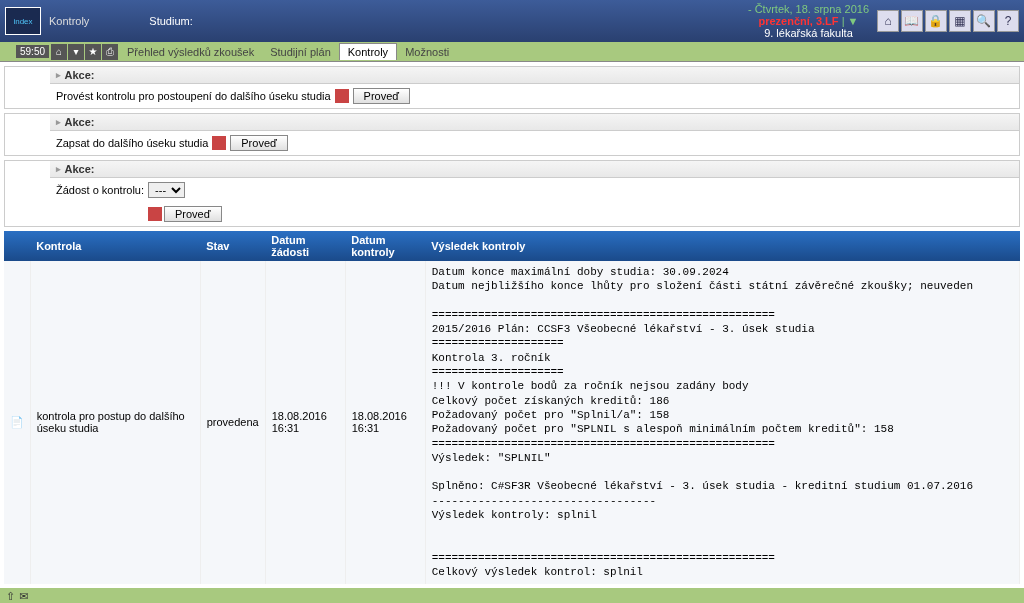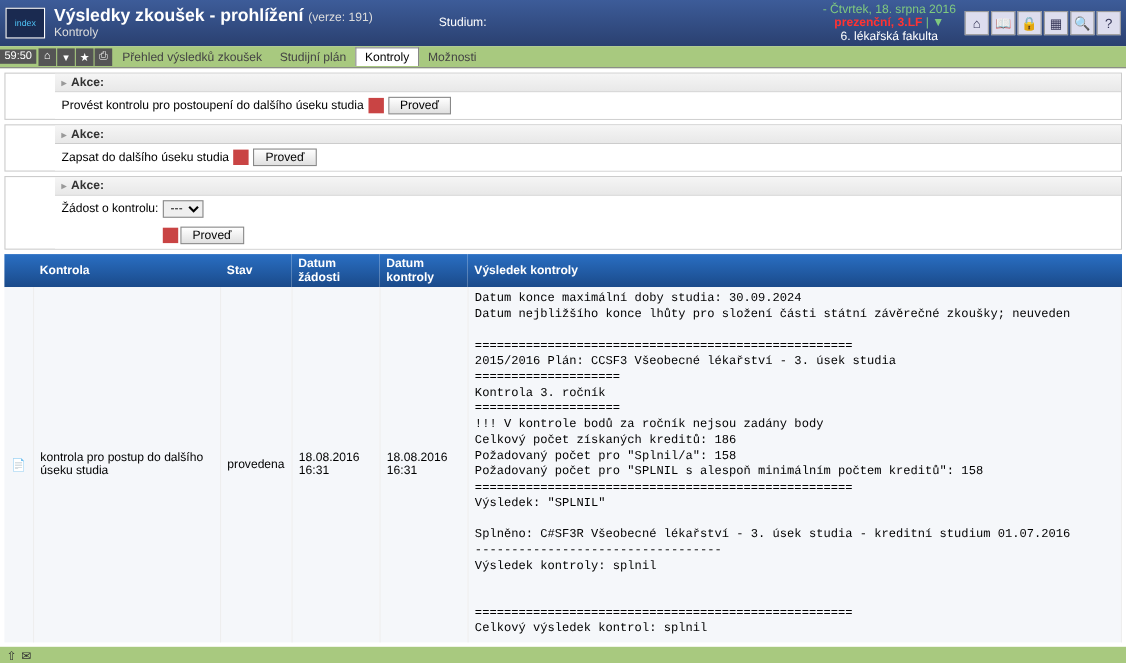--- a/index.html
+++ b/index.html
@@ -12,21 +12,21 @@
 .header-title .version { font-size: 11px; font-weight: normal; color: #ddd; }
 .header-subtitle { font-size: 11px; color: #ddd; }
 .header-mid { margin-left: 60px; }
 .header-right { margin-left: auto; text-align: center; color: #fff; font-size: 11px; }
 .header-date { color: #7fc97f; }
 .header-context { color: #ff3333; font-weight: bold; }
 .header-faculty { color: #fff; }
 .header-icons { display: flex; gap: 2px; margin-left: 8px; }
 .header-icon { width: 22px; height: 22px; background: #dde; border: 1px solid #999; display: flex; align-items: center; justify-content: center; color: #335; font-size: 12px; }
 
-.menubar { background: #a8c97f; display: flex; align-items: center; height: 20px; font-size: 11px; border-bottom: 1px solid #888; }
+.menubar { background: #a8c97f; display: flex; align-items: center; height: 20px; font-size: 11px; border-bottom: 1px solid #888; padding-left: 16px; }
 .time-badge { background: #555; color: #fff; padding: 1px 4px; font-size: 10px; margin-right: 2px; }
 .mini-icon { width: 16px; height: 16px; background: #555; color: #fff; display: inline-flex; align-items: center; justify-content: center; margin-right: 1px; font-size: 10px; }
 .menu-item { padding: 2px 8px; color: #444; cursor: pointer; }
 .menu-item.active { background: #fff; border: 1px solid #888; border-bottom: none; color: #000; }
 
 .content { padding: 4px; }
 .panel { border: 1px solid #ccc; margin-bottom: 4px; padding-left: 45px; }
 .panel-header { background: linear-gradient(#f5f5f5, #e8e8e8); padding: 2px 6px; font-weight: bold; color: #333; border-bottom: 1px solid #ccc; display: flex; align-items: center; }
 .panel-header::before { content: "▸"; color: #999; margin-right: 4px; font-size: 9px; }
 .panel-body { padding: 4px 6px; background: #fff; display: flex; align-items: center; gap: 4px; flex-wrap: wrap; }
@@ -41,34 +41,30 @@
 .result-cell { font-family: "Courier New", monospace; white-space: pre-wrap; font-size: 12px; line-height: 1.3; }
 
 .footer { background: #a8c97f; padding: 2px 6px; font-size: 11px; color: #333; display: flex; align-items: center; gap: 4px; }
 </style>
 </head>
 <body>
 
 <div class="header">
   <div class="header-logo">index</div>
   <div class="header-title">
-    <h1>
-      <span>Výsledky zkoušek - prohlížení</span>
-      <span class="version">(verze: 191)</span>
-    </h1>
     <div class="header-subtitle">Kontroly</div>
   </div>
   <div class="header-mid">Studium:</div>
   <div class="header-right">
     <div class="header-date">- Čtvrtek, 18. srpna 2016</div>
     <div>
       <span class="header-context">prezenční, 3.LF</span>
       <span style="color:#7fc97f;"> | ▼</span>
     </div>
-    <div class="header-faculty">6. lékařská fakulta</div>
+    <div class="header-faculty">9. lékařská fakulta</div>
   </div>
   <div class="header-icons">
     <div class="header-icon">⌂</div>
     <div class="header-icon">📖</div>
     <div class="header-icon">🔒</div>
     <div class="header-icon">▦</div>
     <div class="header-icon">🔍</div>
     <div class="header-icon">?</div>
   </div>
 </div>

